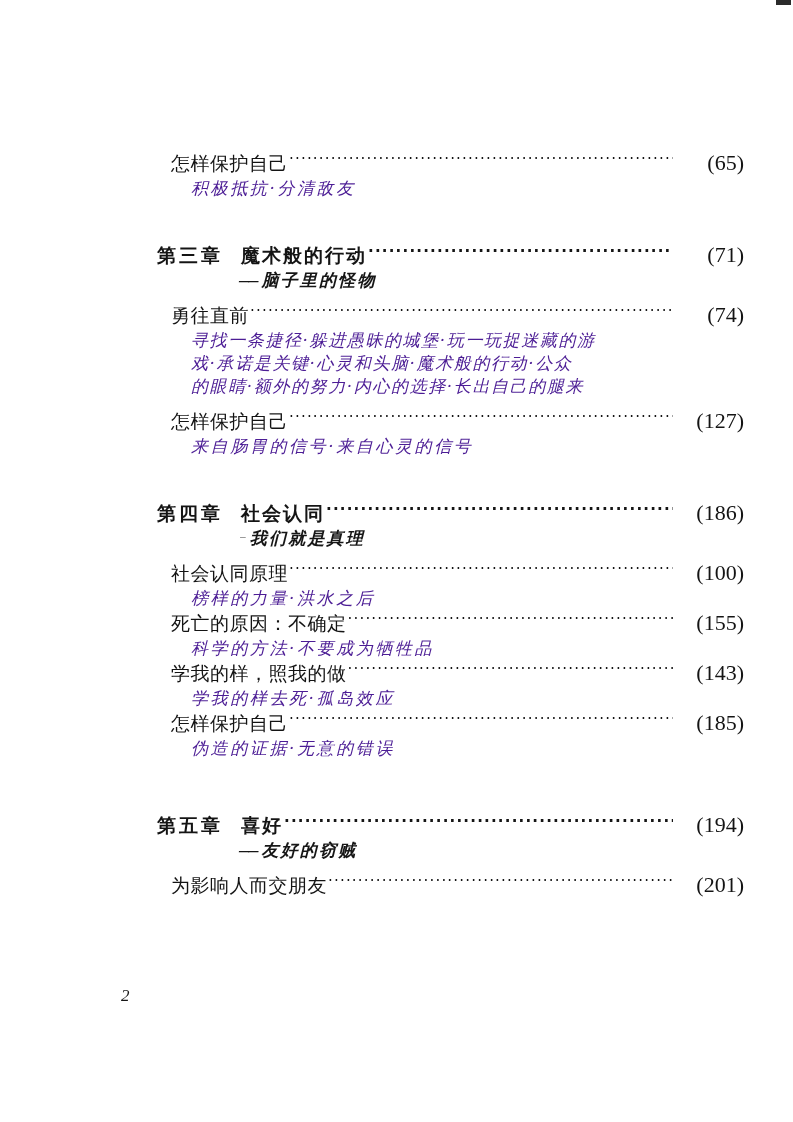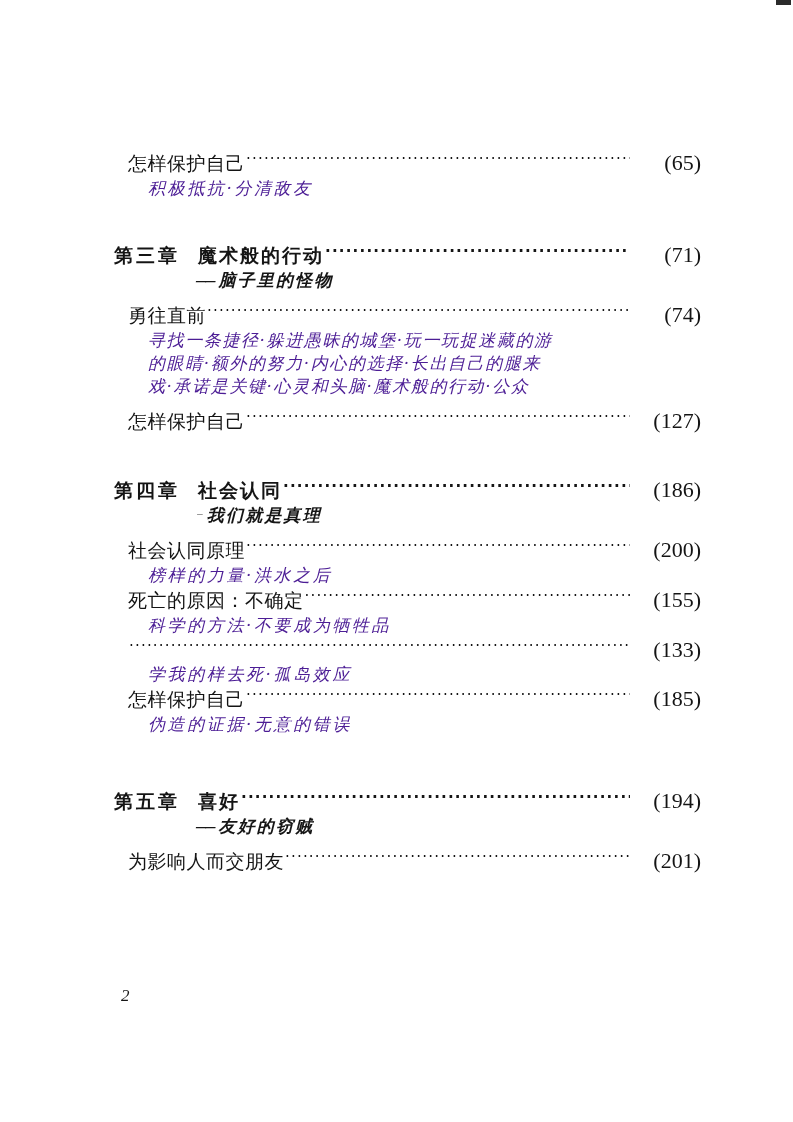--- a/index.html
+++ b/index.html
@@ -29,20 +29,21 @@
     width: 15px;
     height: 5px;
     background: #2b2b2b;
   }
 
   .toc {
     position: absolute;
     left: 0;
     top: 0;
     width: 690px;
+    padding-left: 43px;
   }
 
   
   .row {
     display: flex;
     align-items: baseline;
     width: 587px;
     margin-left: 114px;
     color: #141414;
   }
@@ -201,69 +202,71 @@
     <div class="gap-sm"></div>
 
     <div class="row entry indent1">
       <span class="label">勇往直前</span>
       <span class="leader">
           <i>·····························································································································</i>
         </span>
       <span class="pageno">(74)</span>
     </div>
     <div class="sub tight">寻找一条捷径·躲进愚昧的城堡·玩一玩捉迷藏的游</div>
+    <div class="sub tight">戏·承诺是关键·心灵和头脑·魔术般的行动·公众</div>
     <div class="sub tight">的眼睛·额外的努力·内心的选择·长出自己的腿来</div>
-    <div class="sub tight">戏·承诺是关键·心灵和头脑·魔术般的行动·公众</div>
 
     <div class="gap-sm"></div>
 
     <div class="row entry indent1">
       <span class="label">怎样保护自己</span>
       <span class="leader">
           <i>·····························································································································</i>
         </span>
       <span class="pageno">(127)</span>
     </div>
+    <div class="sub">来自肠胃的信号·来自心灵的信号</div>
 
     <div class="gap-lg"></div>
 
     <div class="row chapter">
       <span class="label"><span class="chno">第四章</span><span class="gap"></span><span class="ctitle">社会认同</span></span>
       <span class="leader">
           <i>·····························································································································</i>
         </span>
       <span class="pageno">(186)</span>
     </div>
     <div class="chapsub faint"><span class="dash">–</span><span>我们就是真理</span></div>
 
     <div class="gap-sm"></div>
 
     <div class="row entry indent1">
       <span class="label">社会认同原理</span>
       <span class="leader">
           <i>·····························································································································</i>
         </span>
-      <span class="pageno">(200)</span>
+      <span class="pageno">(100)</span>
     </div>
     <div class="sub">榜样的力量·洪水之后</div>
 
     <div class="row entry indent1">
       <span class="label">死亡的原因：不确定</span>
       <span class="leader">
           <i>·····························································································································</i>
         </span>
       <span class="pageno">(155)</span>
     </div>
     <div class="sub">科学的方法·不要成为牺牲品</div>
 
     <div class="row entry indent1">
-      <span class="leader">
-          <i>·····························································································································</i>
-        </span>
-      <span class="pageno">(133)</span>
+      <span class="label">学我的样，照我的做</span>
+      <span class="leader">
+          <i>·····························································································································</i>
+        </span>
+      <span class="pageno">(143)</span>
     </div>
     <div class="sub">学我的样去死·孤岛效应</div>
 
     <div class="row entry indent1">
       <span class="label">怎样保护自己</span>
       <span class="leader">
           <i>·····························································································································</i>
         </span>
       <span class="pageno">(185)</span>
     </div>

